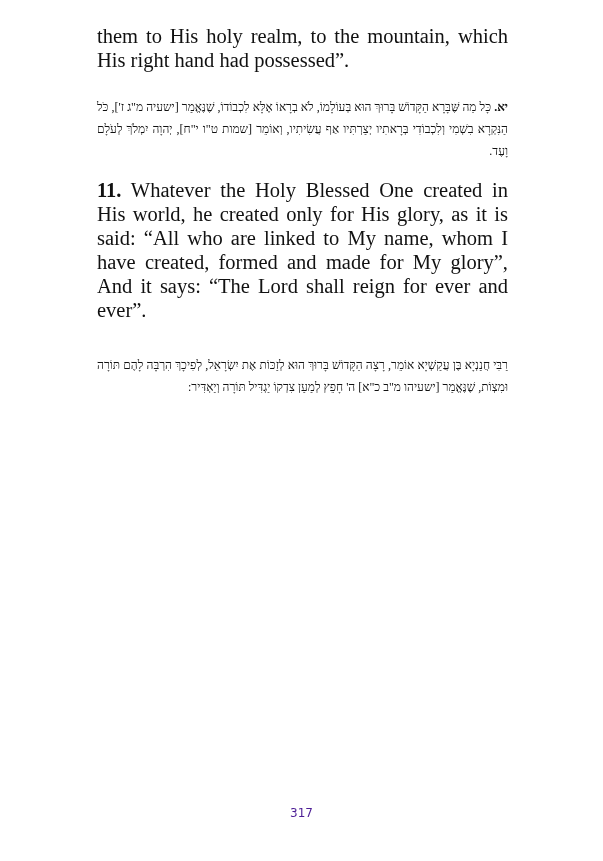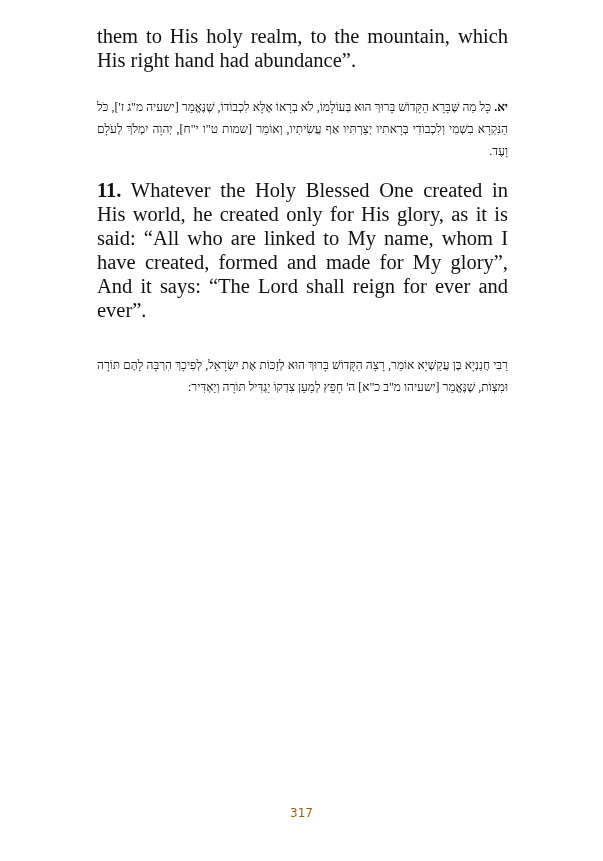--- a/index.html
+++ b/index.html
@@ -22,29 +22,29 @@
     direction: rtl; text-align: justify; margin: 0;
   }
   .p1 { margin-top: 0; }
   .p2 { margin-top: 24px; }
   .p3 { margin-top: 16px; }
   .p4 { margin-top: 32px; }
   .p5 { margin-top: 34px; }
   b { font-weight: bold; }
   .pagenum {
     position: absolute; top: 806px; left: 0; width: 603px; text-align: center;
-    font-family: "DejaVu Sans", sans-serif; font-size: 12px; color: #a16207;
+    font-family: "DejaVu Sans", sans-serif; font-size: 12px; color: #4c1d95;
   }
 </style>
 </head>
 <body>
 
 <div class="page">
 
-  <p class="en p1">them to His holy realm, to the mountain, which His right hand had abundance”.</p>
+  <p class="en p1">them to His holy realm, to the mountain, which His right hand had possessed”.</p>
 
   <p class="he p2"><b>יא.</b> <span>כָּל מַה שֶּׁבָּרָא הַקָּדוֹשׁ בָּרוּךְ הוּא בְּעוֹלָמוֹ, לֹא בְרָאוֹ אֶלָּא לִכְבוֹדוֹ, שֶׁנֶּאֱמַר [ישעיה מ"ג ז'], כֹּל הַנִּקְרָא בִשְׁמִי וְלִכְבוֹדִי בְּרָאתִיו יְצַרְתִּיו אַף עֲשִׂיתִיו, וְאוֹמֵר [שמות ט"ו י"ח], יְהוָה יִמְלֹךְ לְעֹלָם וָעֶד.</span></p>
 
   <p class="en p3"><b>11.</b> <span>Whatever the Holy Blessed One created in His world, he created only for His glory, as it is said: “All who are linked to My name, whom I have created, formed and made for My glory”, And it says: “The Lord shall reign for ever and ever”.</span></p>
 
   <p class="he p4">רַבִּי חֲנַנְיָא בֶּן עֲקַשְׁיָא אוֹמֵר, רָצָה הַקָּדוֹשׁ בָּרוּךְ הוּא לְזַכּוֹת אֶת יִשְׂרָאֵל, לְפִיכָךְ הִרְבָּה לָהֶם תּוֹרָה וּמִצְוֹת, שֶׁנֶּאֱמַר [ישעיהו מ"ב כ"א] ה' חָפֵץ לְמַעַן צִדְקוֹ יַגְדִּיל תּוֹרָה וְיַאְדִּיר:</p>
 
 </div>
 
 <div class="pagenum">317</div>

